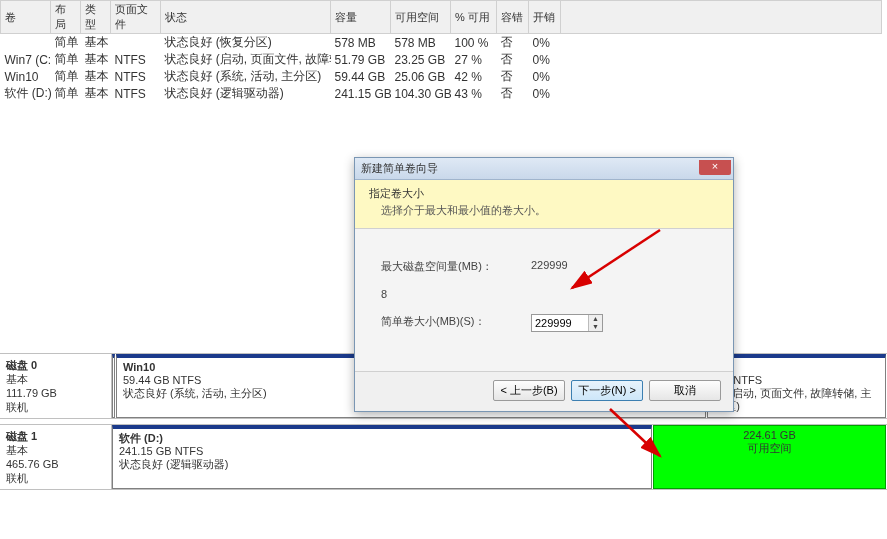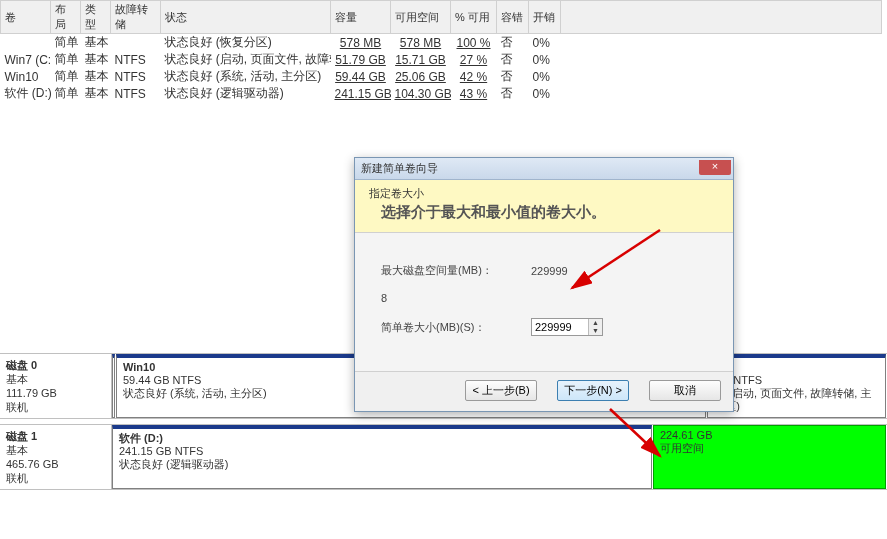--- a/index.html
+++ b/index.html
@@ -27,21 +27,21 @@
   padding: 1px 4px;
   font-size: 11px;
   color: #333;
 }
 .vol-table td {
   padding: 0 4px;
   font-size: 12px;
   white-space: nowrap;
   overflow: hidden;
 }
-.vol-table td.r { text-align: center; text-decoration: underline; }
+.vol-table td.r { text-align: left; }
 
 .disk-area {
   position: absolute;
   left: 0;
   top: 353px;
   width: 887px;
 }
 .disk-row {
   display: flex;
   border-top: 1px solid #c0c0c0;
@@ -107,28 +107,28 @@
   line-height: 13px;
   font-size: 11px;
   border-radius: 0 0 2px 2px;
 }
 .dlg-head {
   background: #fef9c3;
   padding: 6px 14px 10px 14px;
   border-bottom: 1px solid #d0d0d0;
 }
 .dlg-head .h1 { font-size: 11px; }
-.dlg-head .h2 { font-size: 15px; color: #555; padding-left: 12px; padding-top:2px;font-weight:bold;}
+.dlg-head .h2 { font-size: 11px; color: #555; padding-left: 12px; padding-top:2px;}
 .dlg-body {
   flex: 1;
   padding: 30px 26px 10px 26px;
   font-size: 11px;
   color: #444;
 }
-.fld { display: flex; margin-bottom: 14px; align-items: center; }
+.fld { display: flex; margin-bottom: 14px; }
 .fld .lbl { width: 150px; }
 .fld .val { }
 .spin {
   display: inline-flex;
   align-items: stretch;
   border: 1px solid #999;
   height: 18px;
 }
 .spin input {
   width: 56px;
@@ -147,21 +147,21 @@
   flex:1;
   font-size: 7px;
   line-height: 8px;
   text-align: center;
   background: #eee;
   cursor: pointer;
 }
 .dlg-btns {
   display: flex;
   justify-content: flex-end;
-  gap: 20px;
+  gap: 6px;
   padding: 8px 12px 10px 0;
   border-top: 1px solid #d0d0d0;
   background: #f0f0f0;
   margin-top: 7px;
 }
 .btn {
   min-width: 72px;
   height: 21px;
   border: 1px solid #9a9a9a;
   background: linear-gradient(#fdfdfd,#e6e6e6);
@@ -194,21 +194,21 @@
       <col style="width:46px">
     <col style="width:32px">
       <col style="width:32px">
       <col>
   </colgroup>
   <thead>
     <tr>
       <th>卷</th>
       <th>布局</th>
       <th>类型</th>
-      <th>故障转储</th>
+      <th>页面文件</th>
       <th>状态</th>
       <th>容量</th>
       <th>可用空间</th>
       <th>% 可用</th>
       <th>容错</th>
       <th>开销</th>
       <th></th>
     </tr>
   </thead>
   <tbody id="vol-rows">
@@ -224,21 +224,21 @@
         <td>否</td>
         <td>0%</td>
       </tr>
       <tr>
         <td>Win7 (C:)</td>
         <td>简单</td>
         <td>基本</td>
         <td>NTFS</td>
         <td>状态良好 (启动, 页面文件, 故障转储, 主分区)</td>
         <td class="r">51.79 GB</td>
-        <td class="r">15.71 GB</td>
+        <td class="r">23.25 GB</td>
         <td class="r">27 %</td>
         <td>否</td>
         <td>0%</td>
       </tr>
       <tr>
         <td>Win10</td>
         <td>简单</td>
         <td>基本</td>
         <td>NTFS</td>
         <td>状态良好 (系统, 活动, 主分区)</td>
@@ -294,21 +294,21 @@
       <div>基本</div>
       <div>465.76 GB</div>
       <div>联机</div>
     </div>
     <div class="disk-parts">
       <div class="part blue" style="flex:540;">
         <div class="pn">软件  (D:)</div>
         <div>241.15 GB NTFS</div>
         <div>状态良好 (逻辑驱动器)</div>
       </div>
-      <div class="part greenfill" style="flex:225;">
+      <div class="part greenfill" style="flex:225;text-align:center;">
         <div class="pn"></div>
         <div>224.61 GB</div>
         <div>可用空间</div>
       </div>
     </div>
   </div>
 </div>
 
 <div class="dialog">
   <div class="dlg-title">

